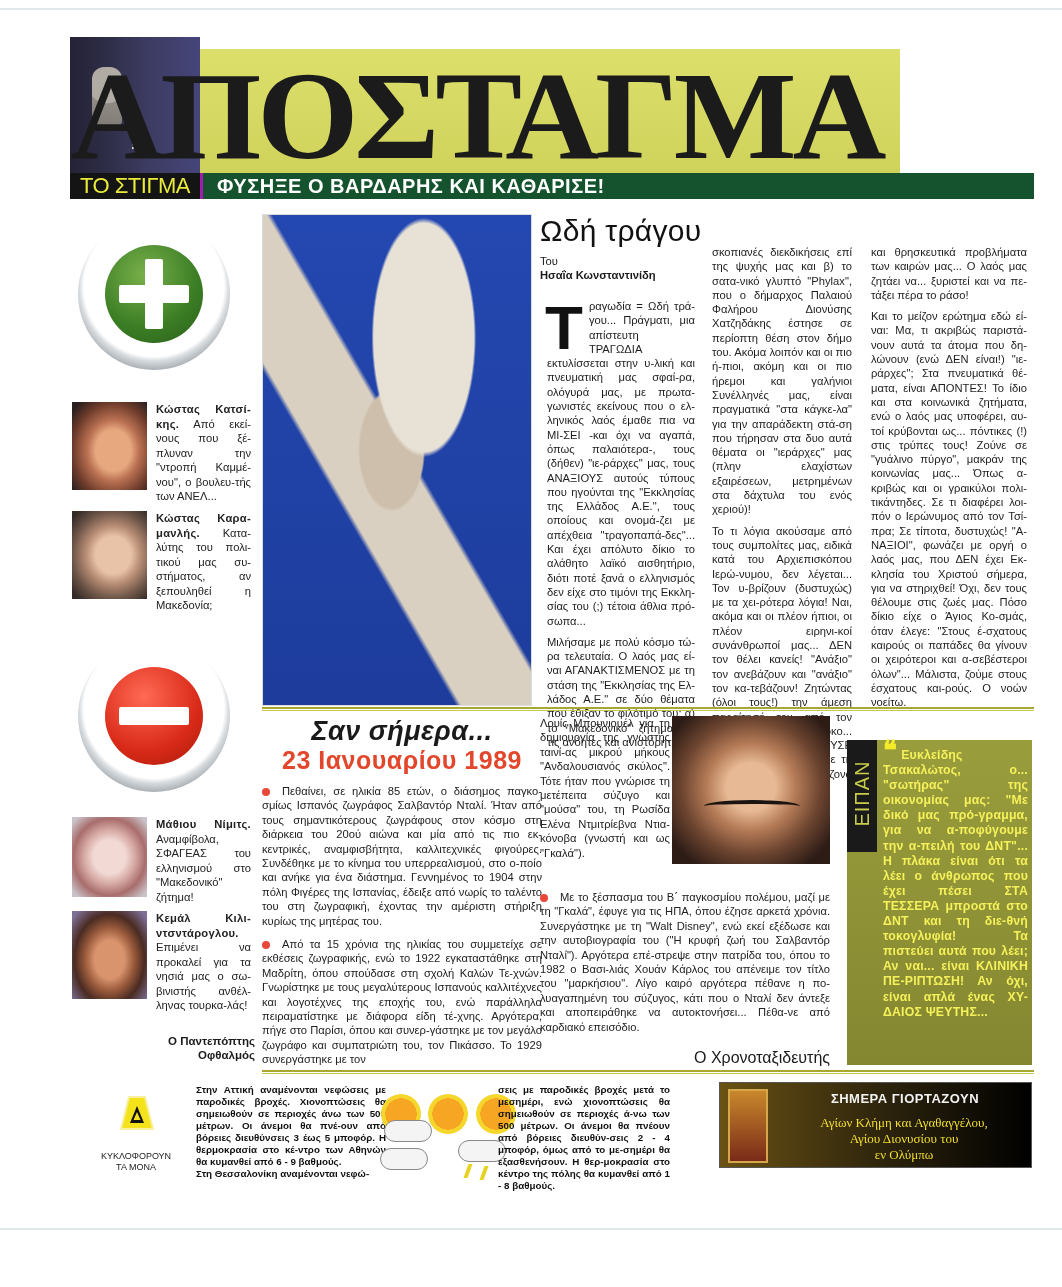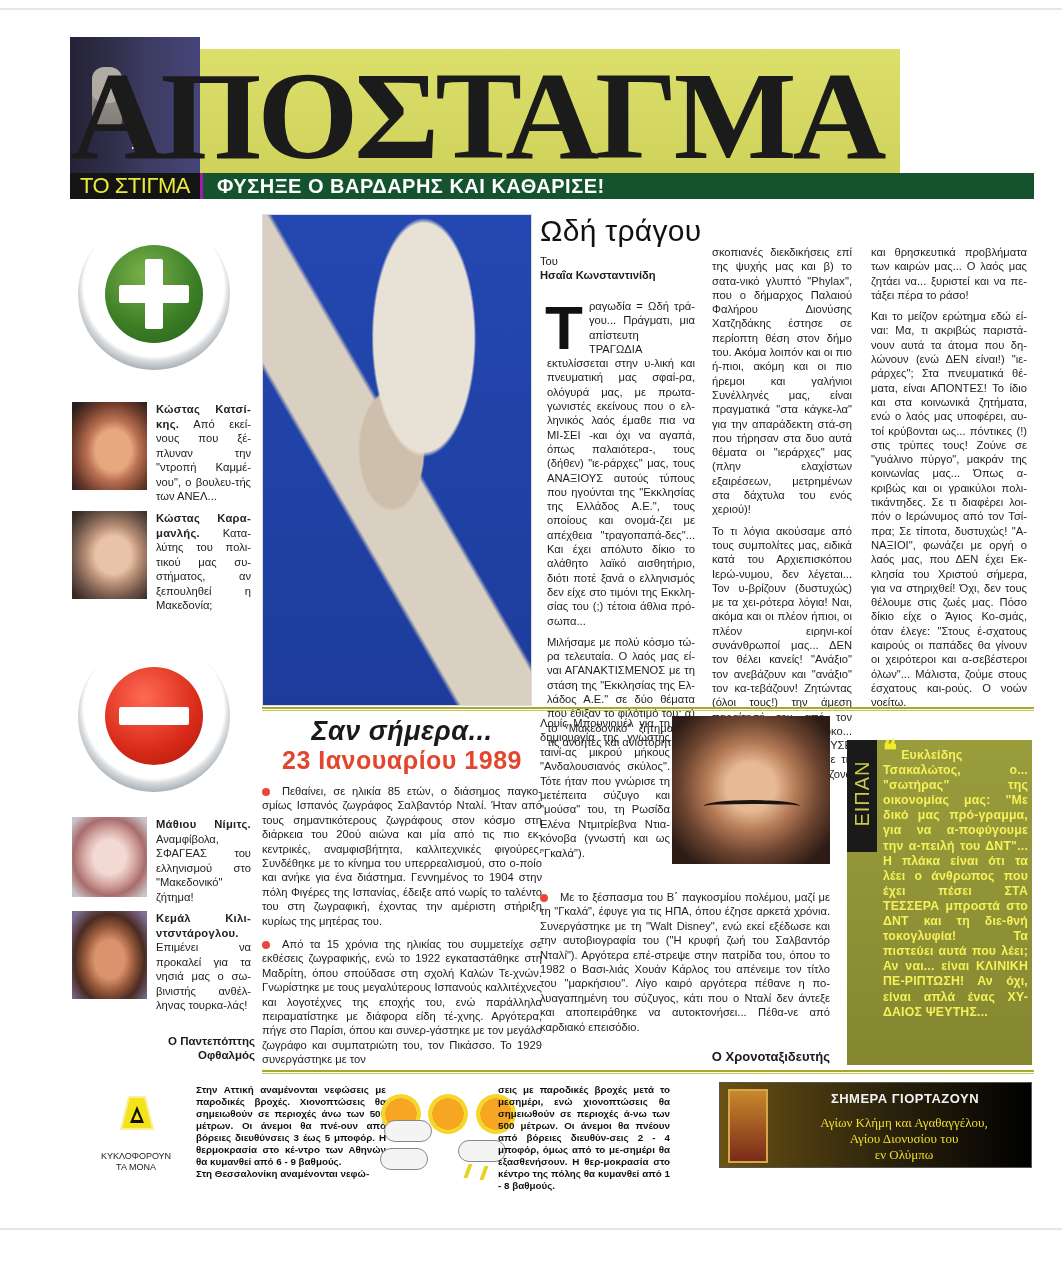--- a/index.html
+++ b/index.html
@@ -58,21 +58,21 @@
 #ss-title{left:262px;top:716px;width:280px;text-align:center;font-size:27px;line-height:30px;font-weight:bold;font-style:italic;color:#1a1a1a;letter-spacing:.5px}
 #ss-date{left:262px;top:746px;width:280px;text-align:center;font-size:25px;line-height:28px;font-weight:bold;color:#e2462b;letter-spacing:.5px}
 .ss{position:absolute;font-size:11.2px;line-height:14.4px;text-align:justify;color:#222}
 .bullet{display:inline-block;width:8px;height:8px;border-radius:50%;background:#e8473a;margin-right:12px;vertical-align:middle}
 #ss1{left:262px;top:784px;width:280px}
 #ss2{left:262px;top:937px;width:280px}
 #ss3{left:540px;top:716px;width:130px}
 #ss4{left:540px;top:890px;width:290px}
 #dali{left:672px;top:716px;width:158px;height:148px;background:radial-gradient(ellipse at 50% 48%,#e7b994 0 22%,#b57b57 40%,#6d4530 62%,#2d1c16 86%)}
 #dali .mus{position:absolute;left:32px;top:84px;width:96px;height:12px;border-top:4px solid #1b1410;border-radius:50%}
-#ss-sig{left:620px;top:1049px;width:210px;text-align:right;font-weight:bold;font-size:13px}
+#ss-sig{left:620px;top:1049px;width:210px;text-align:right;font-weight:normal;font-size:16px}
 
 
 #eipan{left:847px;top:740px;width:185px;height:325px;background:#8e9234;background-image:linear-gradient(180deg,#9a9d3c,#848730)}
 #eipan-tab{position:absolute;left:0;top:0;width:30px;height:112px;background:#1a1a1a}
 #eipan-tab span{position:absolute;left:-40px;top:42px;width:110px;text-align:center;transform:rotate(-90deg);color:#c8cc4a;font-size:20px;letter-spacing:1px}
 #eipan-txt{position:absolute;left:36px;top:4px;width:145px;font-size:12.3px;line-height:15.1px;color:#f4f15a;font-weight:bold;text-align:justify;letter-spacing:.2px}
 #eipan-txt .q{font-size:26px;line-height:14px;color:#f4ec2a;margin-right:4px;font-family:"Liberation Serif",serif}
 
 
 #kykl-icon{left:117px;top:1093px;width:40px;height:40px}

